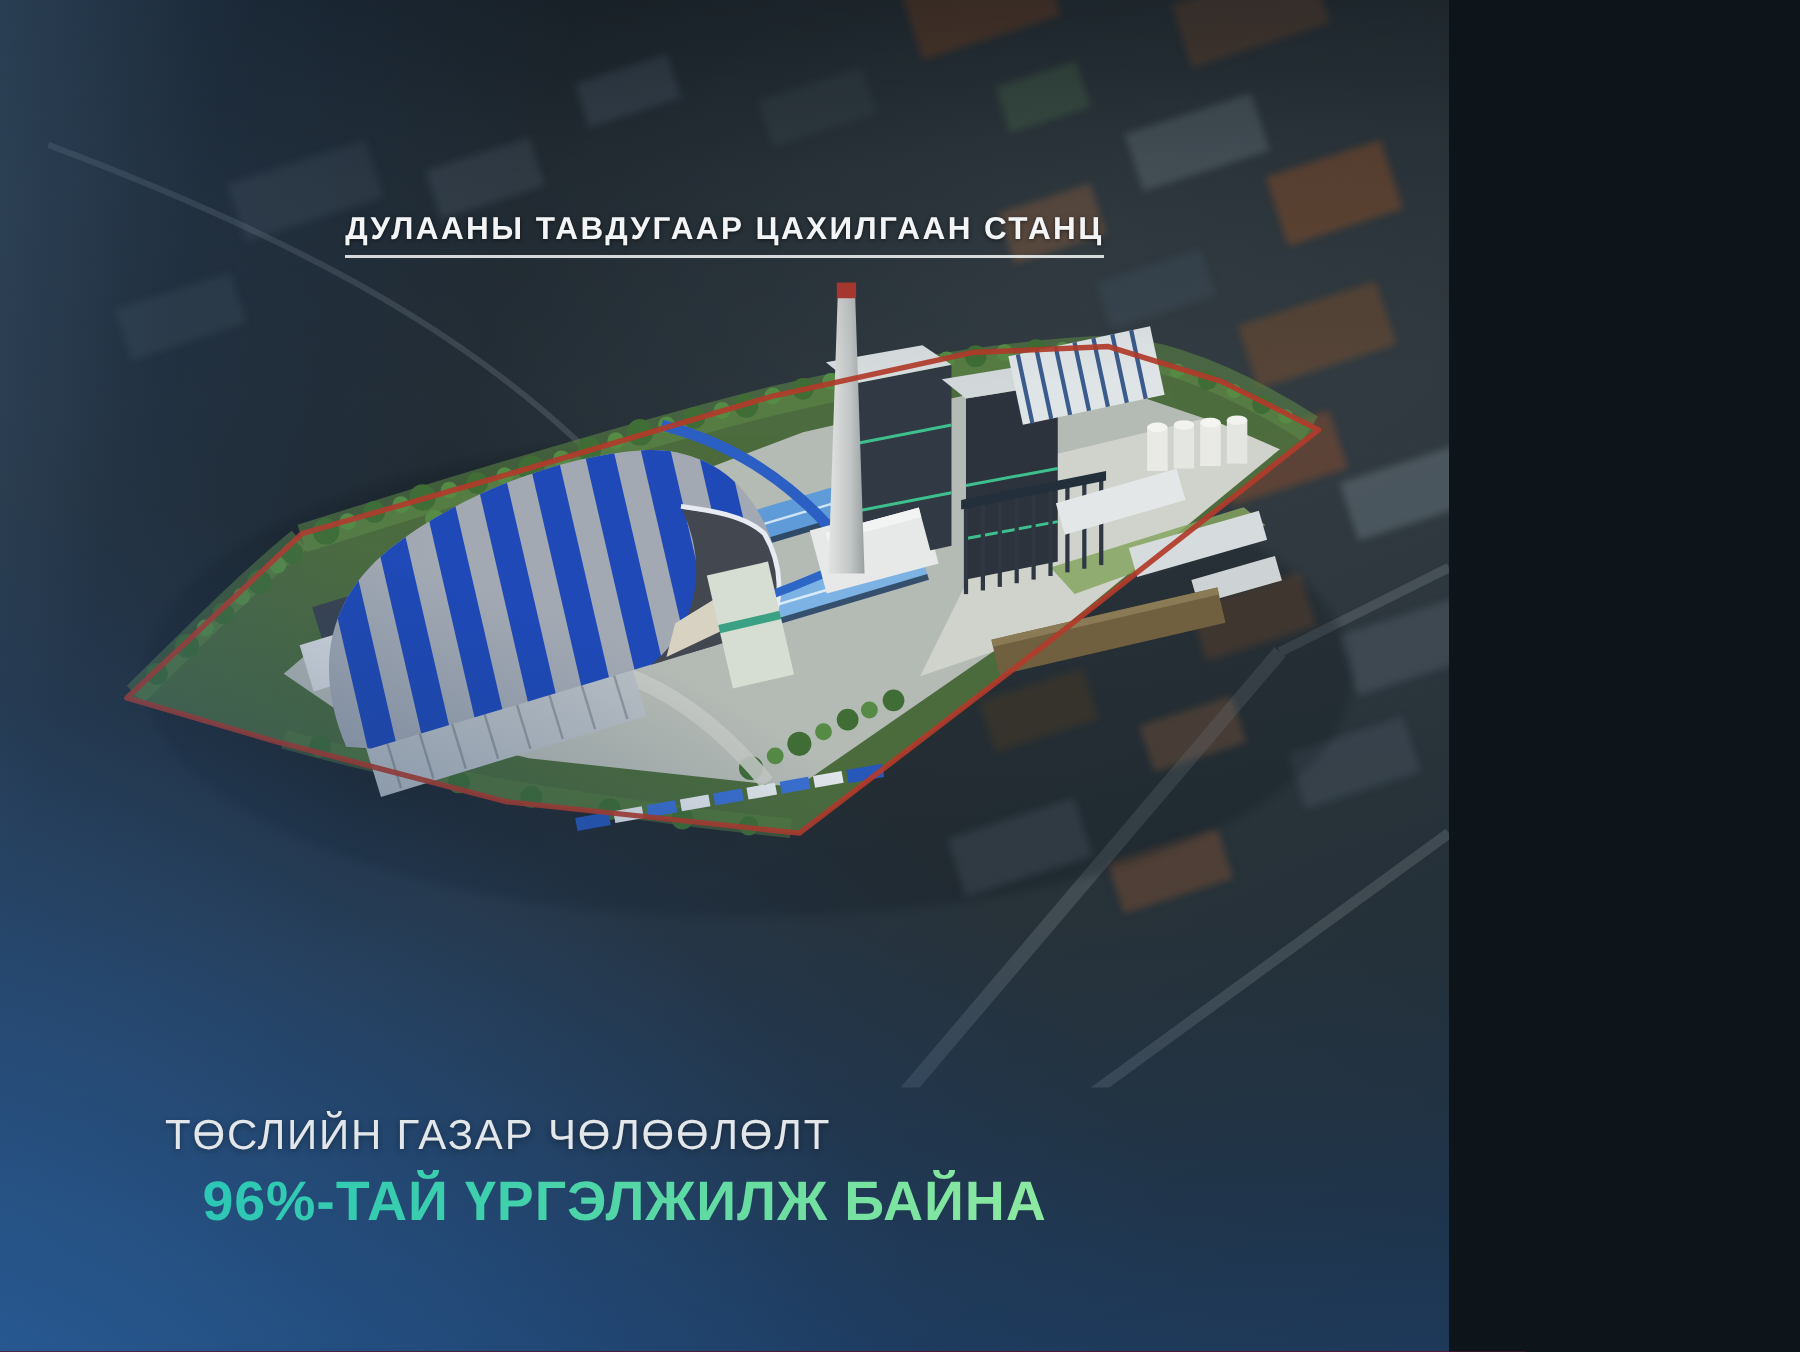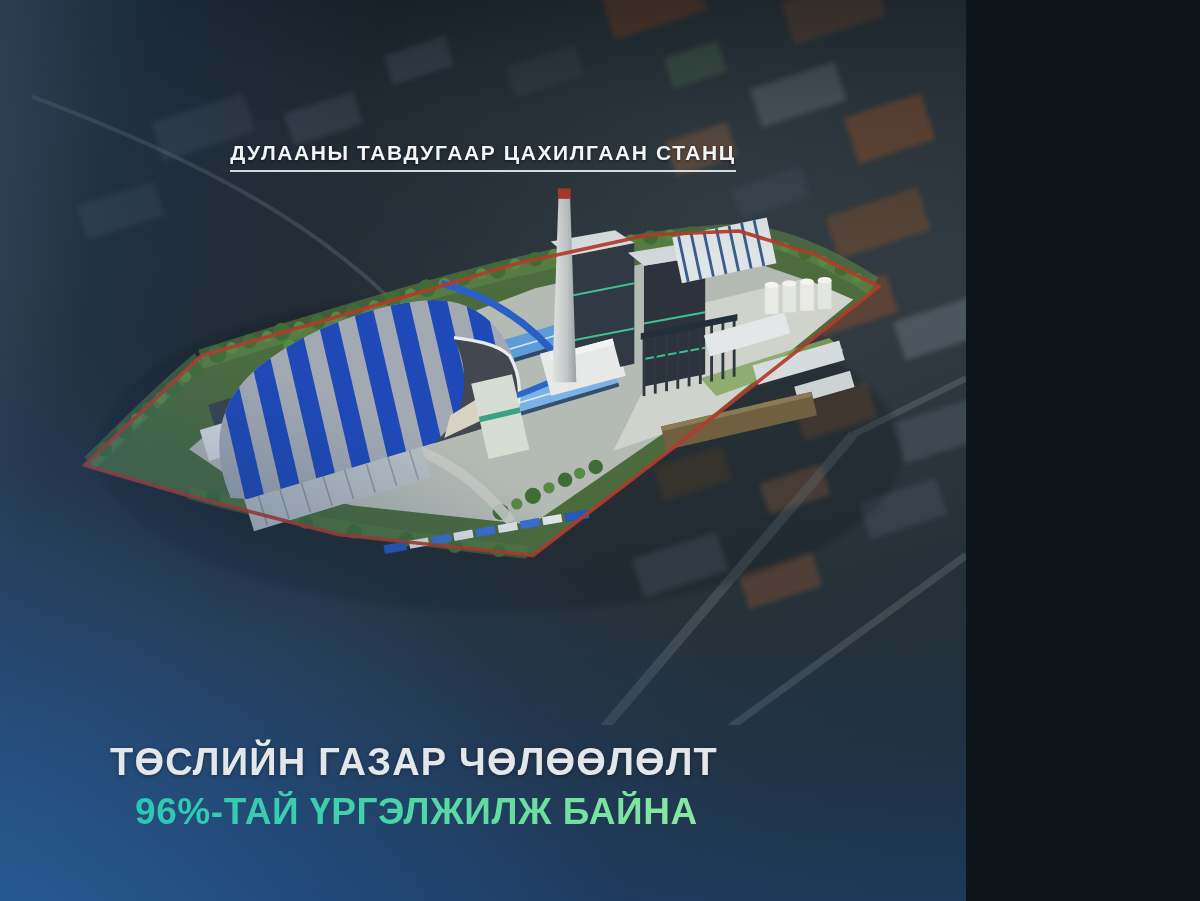--- a/index.html
+++ b/index.html
@@ -36,21 +36,21 @@
     font-size:21px;font-weight:700;letter-spacing:1.6px;
     color:#f2f4f5;
     padding-bottom:5px;
     border-bottom:2px solid rgba(238,241,243,.88);
     text-shadow:0 1px 3px rgba(0,0,0,.55);
     white-space:nowrap;
   }
   
   .caption{position:absolute;left:110px;top:741px;}
   .caption-line1{
-    font-size:38px;font-weight:700;letter-spacing:1.2px;
+    font-size:28px;font-weight:400;letter-spacing:1.2px;
     color:#e3e7ea;text-shadow:0 1px 4px rgba(0,0,0,.35);
     white-space:nowrap;
   }
   .caption-line2{
     margin-top:7px;
     font-size:37px;font-weight:700;letter-spacing:.6px;
     background:linear-gradient(90deg,#2cc7b5 0%, #3fd0ac 35%, #6fdfa0 70%, #8ee9a1 100%);
     -webkit-background-clip:text;background-clip:text;
     color:transparent;-webkit-text-fill-color:transparent;
     white-space:nowrap;

